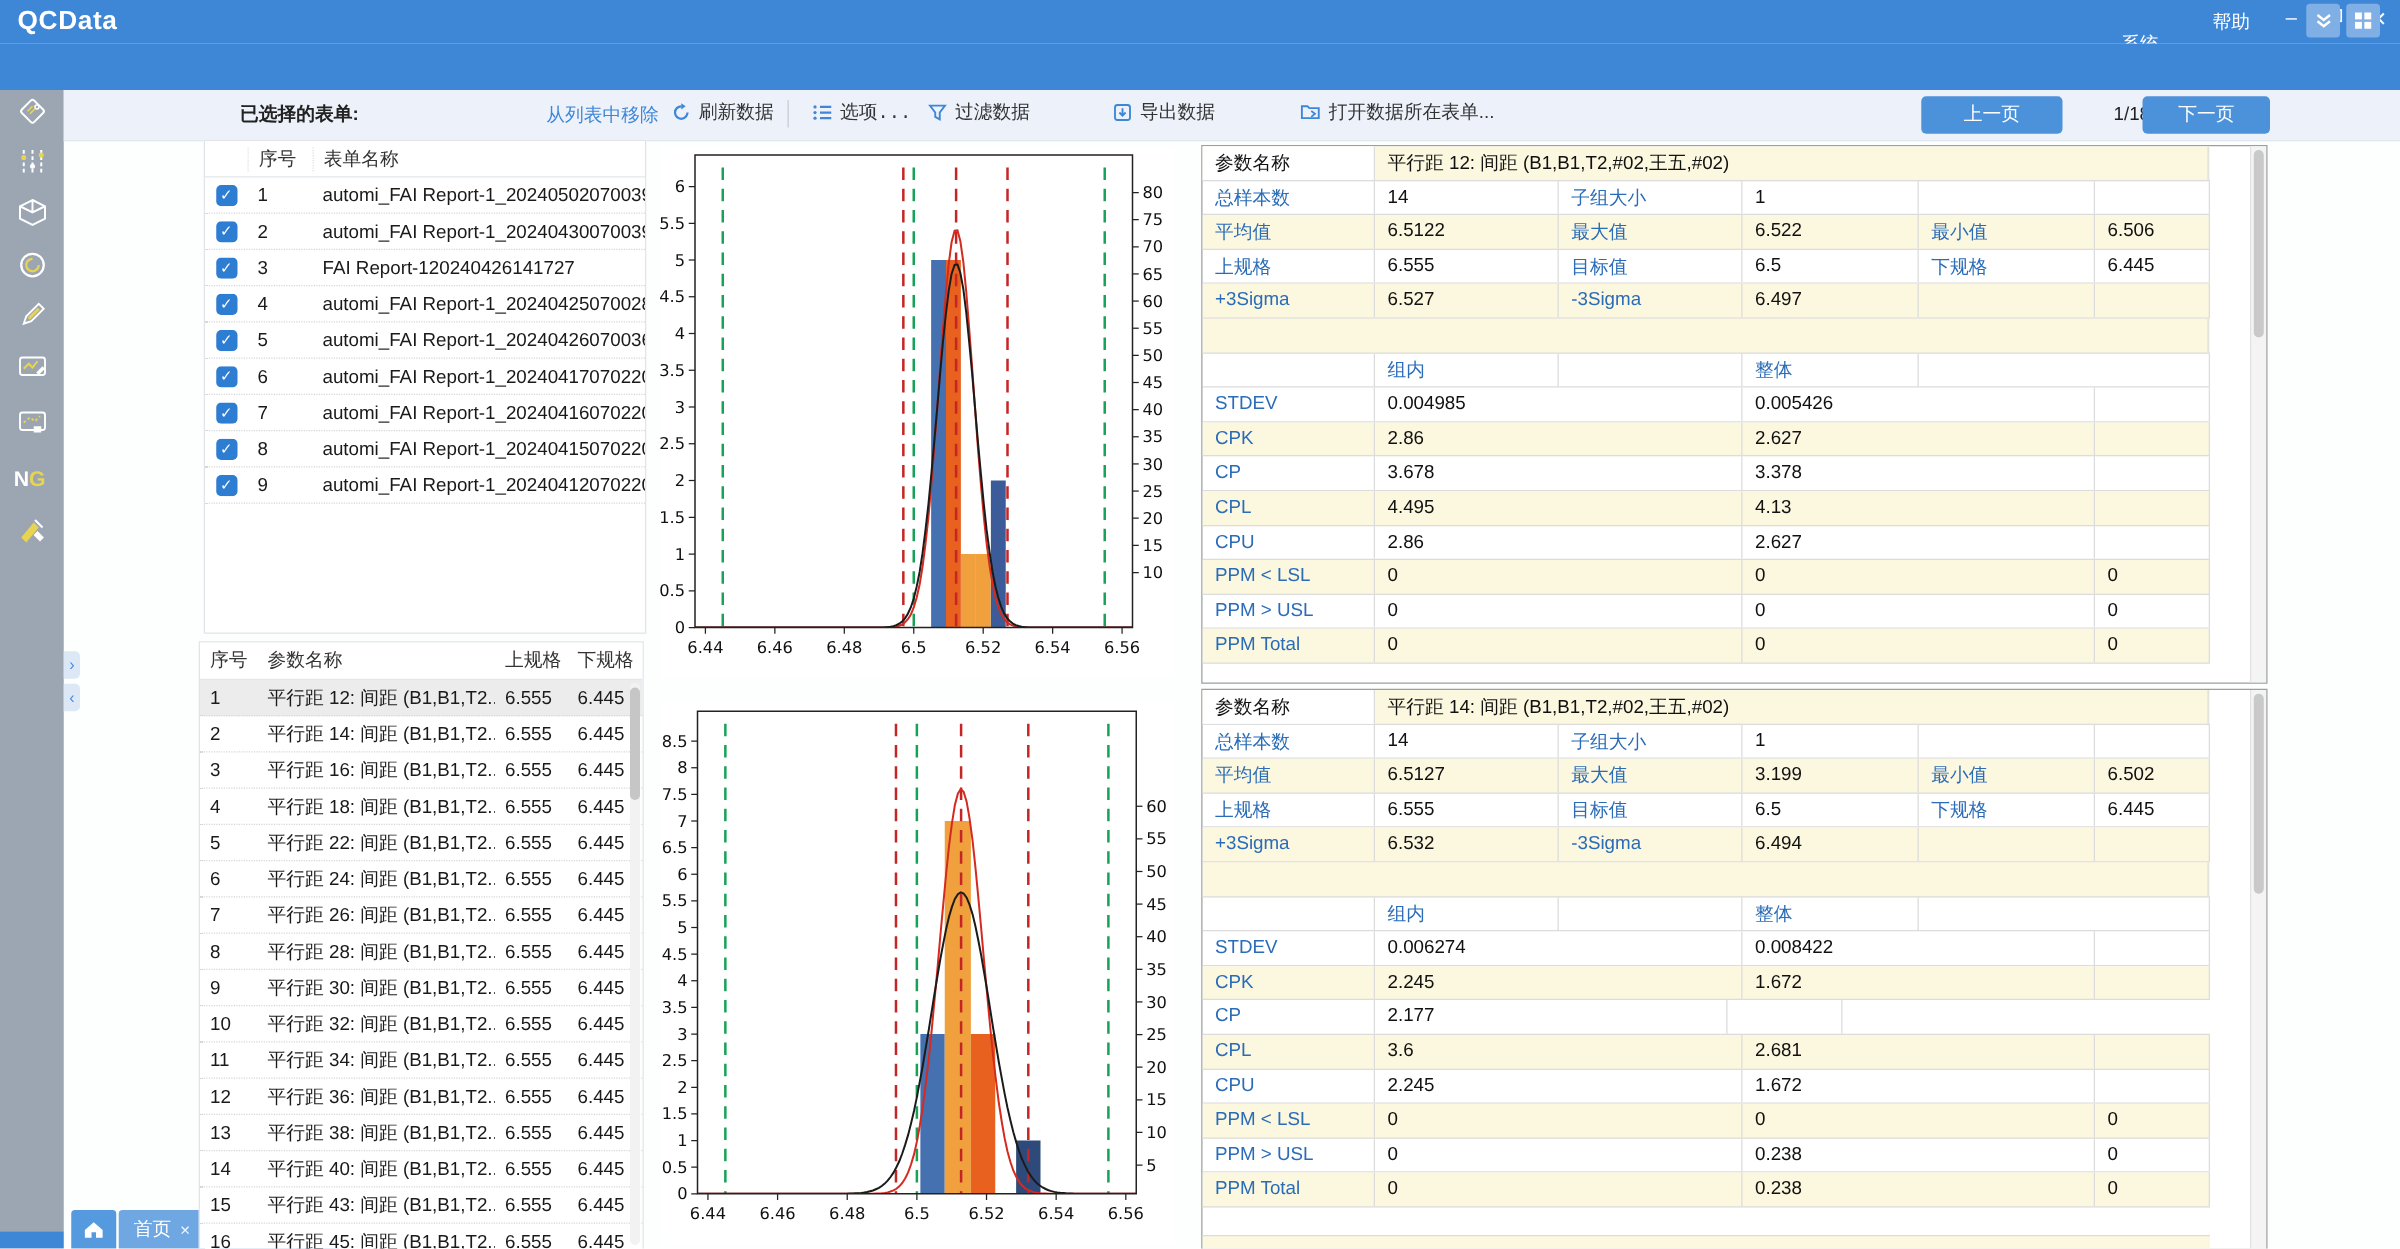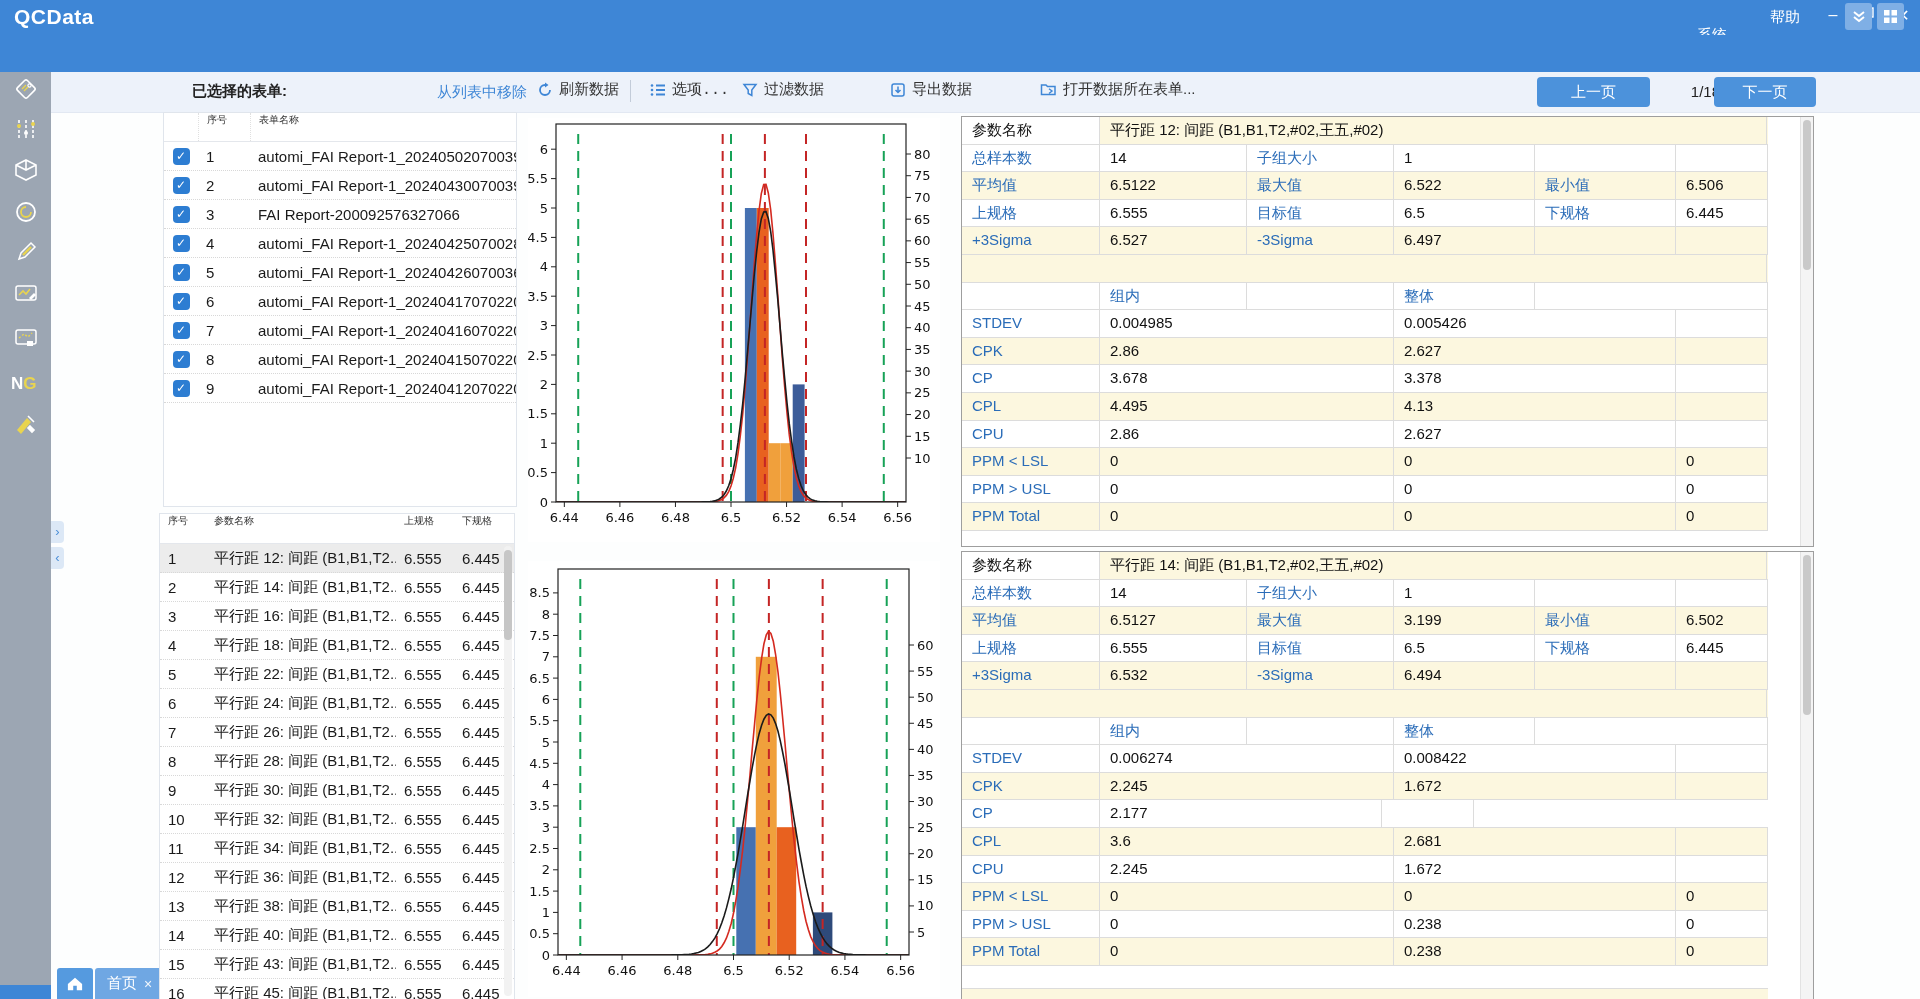--- a/index.html
+++ b/index.html
@@ -34,22 +34,22 @@
   #remove-link{left:437px;top:83px;font-size:15px;color:#3E86D6;}
   .tool-btn{position:absolute;top:80px;display:flex;align-items:center;gap:6px;font-size:15px;color:#333;}
   .tool-div{position:absolute;top:80px;width:1px;height:22px;background:#C3CCD9;}
   .pg-btn{position:absolute;top:77px;height:30px;background:#4C92DB;color:#fff;font-size:15px;
           border:none;border-radius:4px;text-align:center;line-height:30px;}
   #page-ind{left:1660px;top:83px;font-size:15px;color:#222;width:60px;text-align:right;}
   
   .card{background:#fff;border:1px solid #E0E5EC;}
   #forms-table{left:163px;top:112px;width:352px;height:393px;}
   #params-table{left:159px;top:513px;width:354px;height:486px;overflow:hidden;}
-  .t-head{display:flex;height:28px;border-bottom:1px solid #E4E7EC;
-          font-size:10px;color:#333;background:#fff;}
+  .t-head{display:flex;align-items:center;height:28px;border-bottom:1px solid #E4E7EC;
+          font-size:15px;color:#333;background:#fff;}
   .t-row{display:flex;align-items:center;height:28px;border-bottom:1px dotted #D8D8D8;font-size:15px;color:#1a1a1a;}
   .t-row.sel{background:#ECECEC;}
   .cell{overflow:hidden;white-space:nowrap;padding-left:8px;box-sizing:border-box;}
   .cb-col{width:34px;display:flex;justify-content:center;padding:0;}
   .checkbox{width:17px;height:17px;background:#2D7DD2;border-radius:4px;color:#fff;font-size:12px;
             line-height:17px;text-align:center;}
   .pt-scroll{position:absolute;right:2px;top:32px;width:8px;height:450px;background:#F2F2F2;border-radius:4px;}
   .pt-thumb{position:absolute;left:0;top:4px;width:8px;height:90px;background:#C6C6C6;border-radius:4px;}
   
   .chart-svg{position:absolute;background:#fff;}
@@ -231,21 +231,21 @@
             <div class="checkbox">✓</div>
           </div>
           <div class="cell" style="width: 52px;">2</div>
           <div class="cell" style="flex: 1 1 0%;">automi_FAI Report-1_20240430070039</div>
         </div>
         <div class="t-row">
           <div class="cell cb-col">
             <div class="checkbox">✓</div>
           </div>
           <div class="cell" style="width: 52px;">3</div>
-          <div class="cell" style="flex: 1 1 0%;">FAI Report-200092576327066</div>
+          <div class="cell" style="flex: 1 1 0%;">FAI Report-120240426141727</div>
         </div>
         <div class="t-row">
           <div class="cell cb-col">
             <div class="checkbox">✓</div>
           </div>
           <div class="cell" style="width: 52px;">4</div>
           <div class="cell" style="flex: 1 1 0%;">automi_FAI Report-1_20240425070028</div>
         </div>
         <div class="t-row">
           <div class="cell cb-col">

